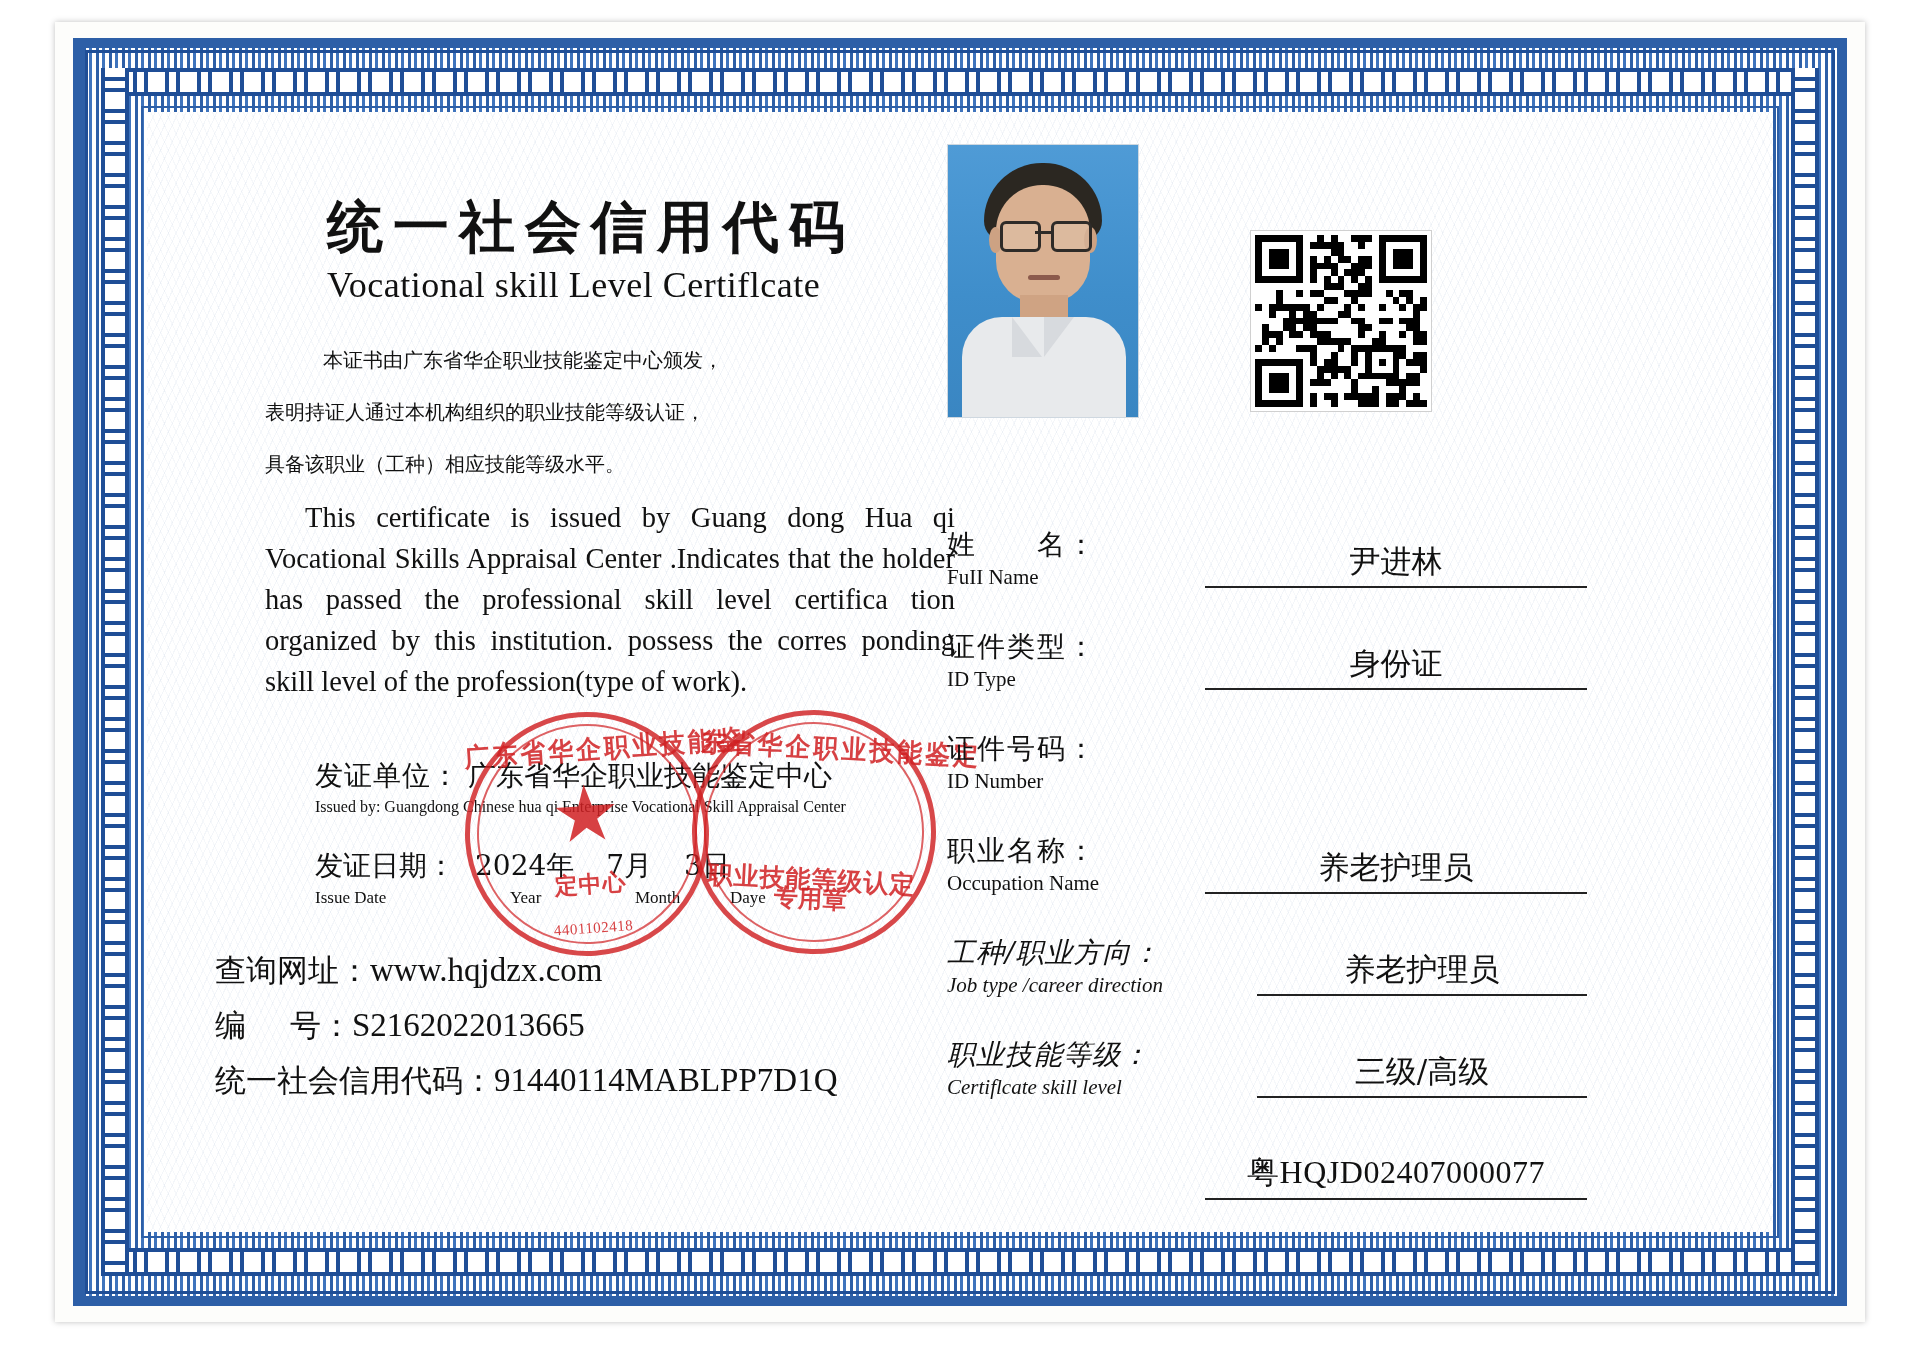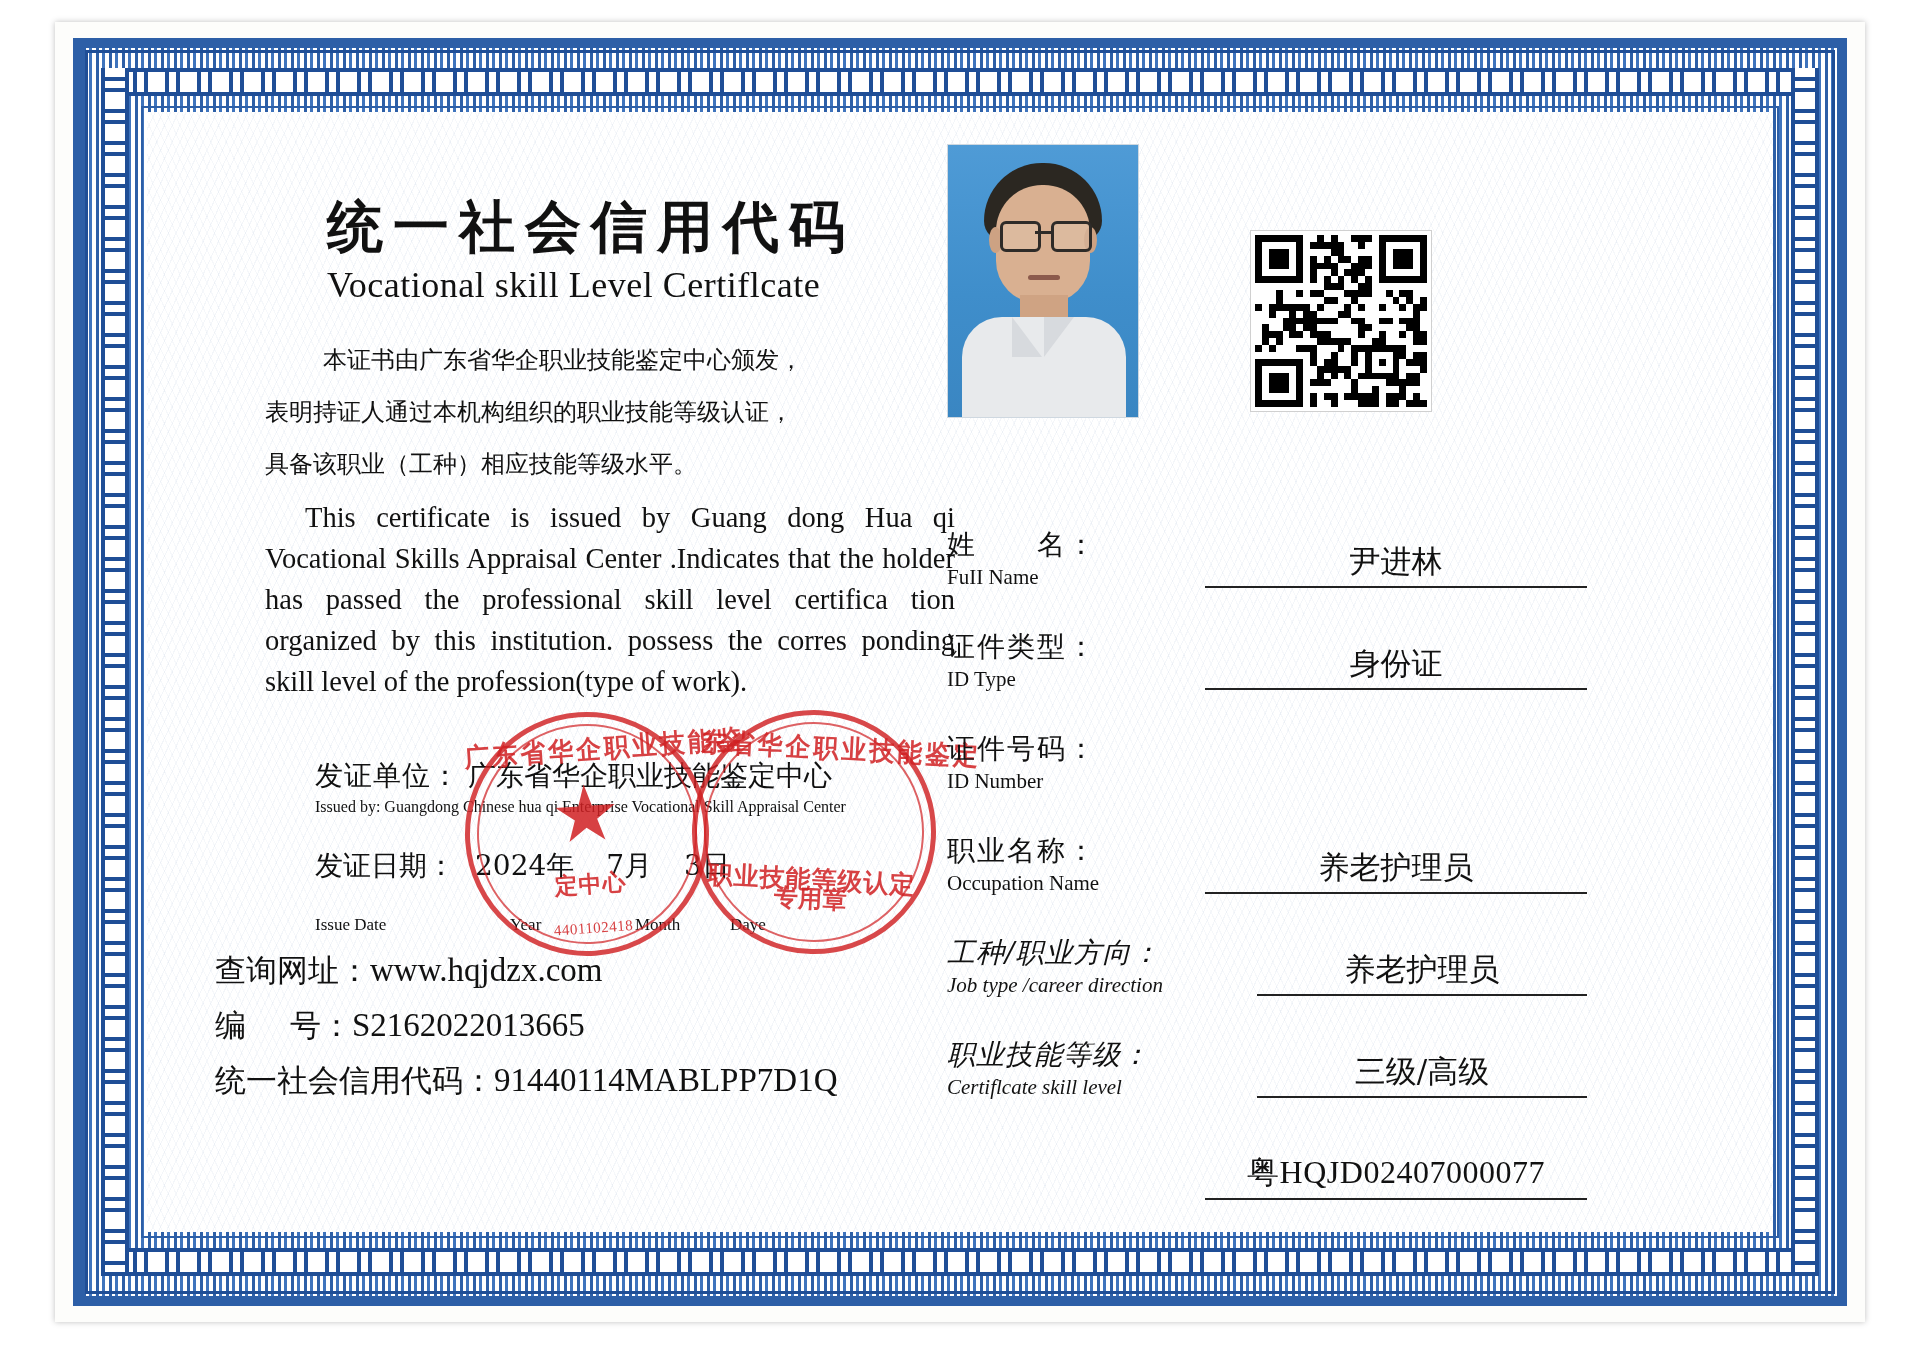--- a/index.html
+++ b/index.html
@@ -111,21 +111,21 @@
     left: 180px; top: 152px;
     font-size: 36px;
     color: #111111;
     letter-spacing: 0.5px;
   }
 
   .para-cn {
     position: absolute;
     left: 118px; top: 222px;
     width: 700px;
-    font-size: 24px;
+    font-size: 20px;
     line-height: 52px;
     color: #111111;
     font-family: "DejaVu Serif", serif;
   }
   .para-cn .indent { display: inline-block; width: 58px; }
 
   .para-en {
     position: absolute;
     left: 118px; top: 385px;
     width: 690px;
@@ -164,21 +164,21 @@
   }
   .issue-date-row .y { margin-left: 20px; }
   .issue-date-row .sep { margin: 0 16px; }
   .date-en {
     position: absolute;
     left: 168px; top: 776px;
     font-size: 17px;
     color: #111111;
     white-space: nowrap;
   }
-  .date-en span { display: inline-block; margin-top: 27px; }
+  .date-en span { display: inline-block; }
   .de-issue { width: 195px; }
   .de-year { width: 125px; }
   .de-month { width: 95px; }
 
   .bottom-line {
     position: absolute;
     left: 68px;
     font-size: 31px;
     color: #111111;
     font-family: "DejaVu Serif", serif;

